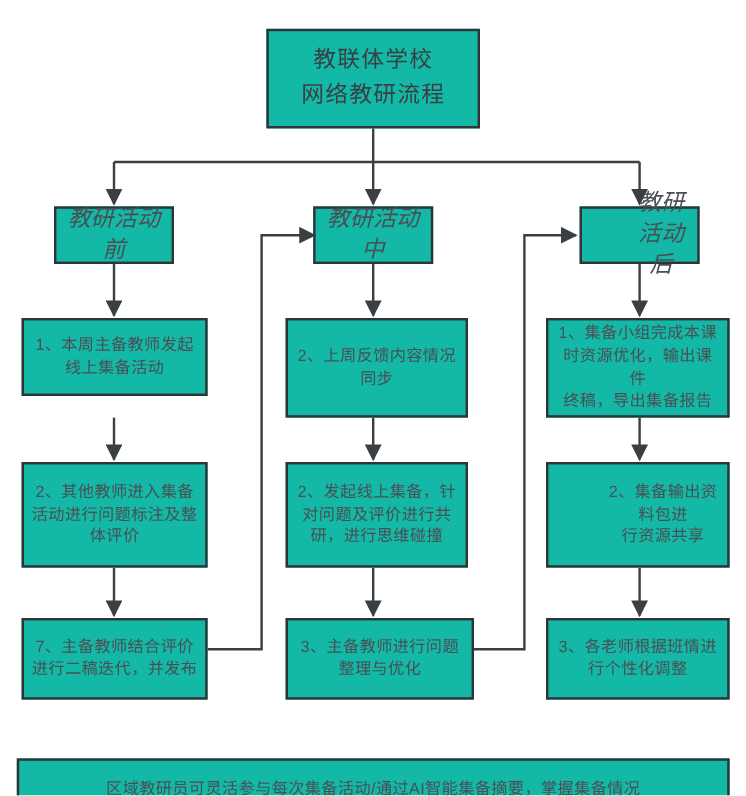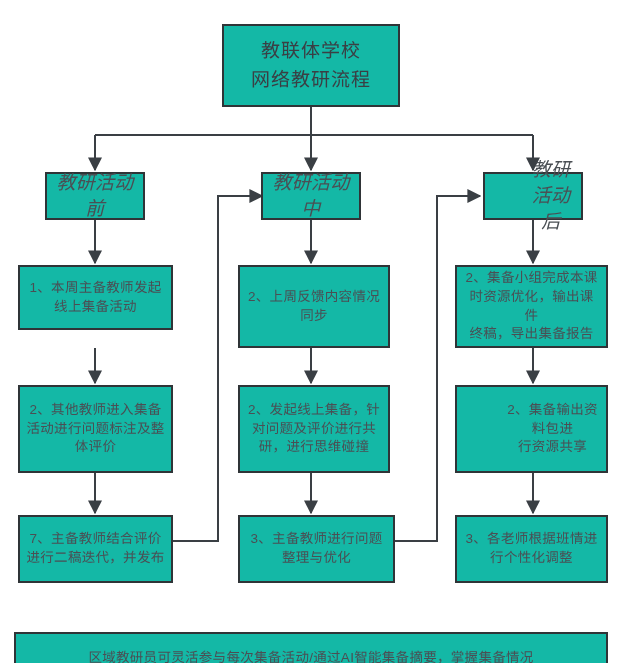--- a/index.html
+++ b/index.html
@@ -138,21 +138,21 @@
     <span class="node-text">2、发起线上集备，针
 对问题及评价进行共
 研，进行思维碰撞</span>
   </div>
   <div class="node node-step" style="left:238px; top:515px; width:157px; height:68px;">
     <span class="node-text">3、主备教师进行问题
 整理与优化</span>
   </div>
 
   <div class="node node-step" style="left:455px; top:265px; width:153px; height:83px;">
-    <span class="node-text">2、集备小组完成本课
+    <span class="node-text">1、集备小组完成本课
 时资源优化，输出课件
 终稿，导出集备报告</span>
   </div>
   <div class="node node-step" style="left:455px; top:385px; width:153px; height:88px;padding-left:48px;">
     <span class="node-text">2、集备输出资料包进
 行资源共享</span>
   </div>
   <div class="node node-step" style="left:455px; top:515px; width:153px; height:68px;">
     <span class="node-text">3、各老师根据班情进
 行个性化调整</span>

